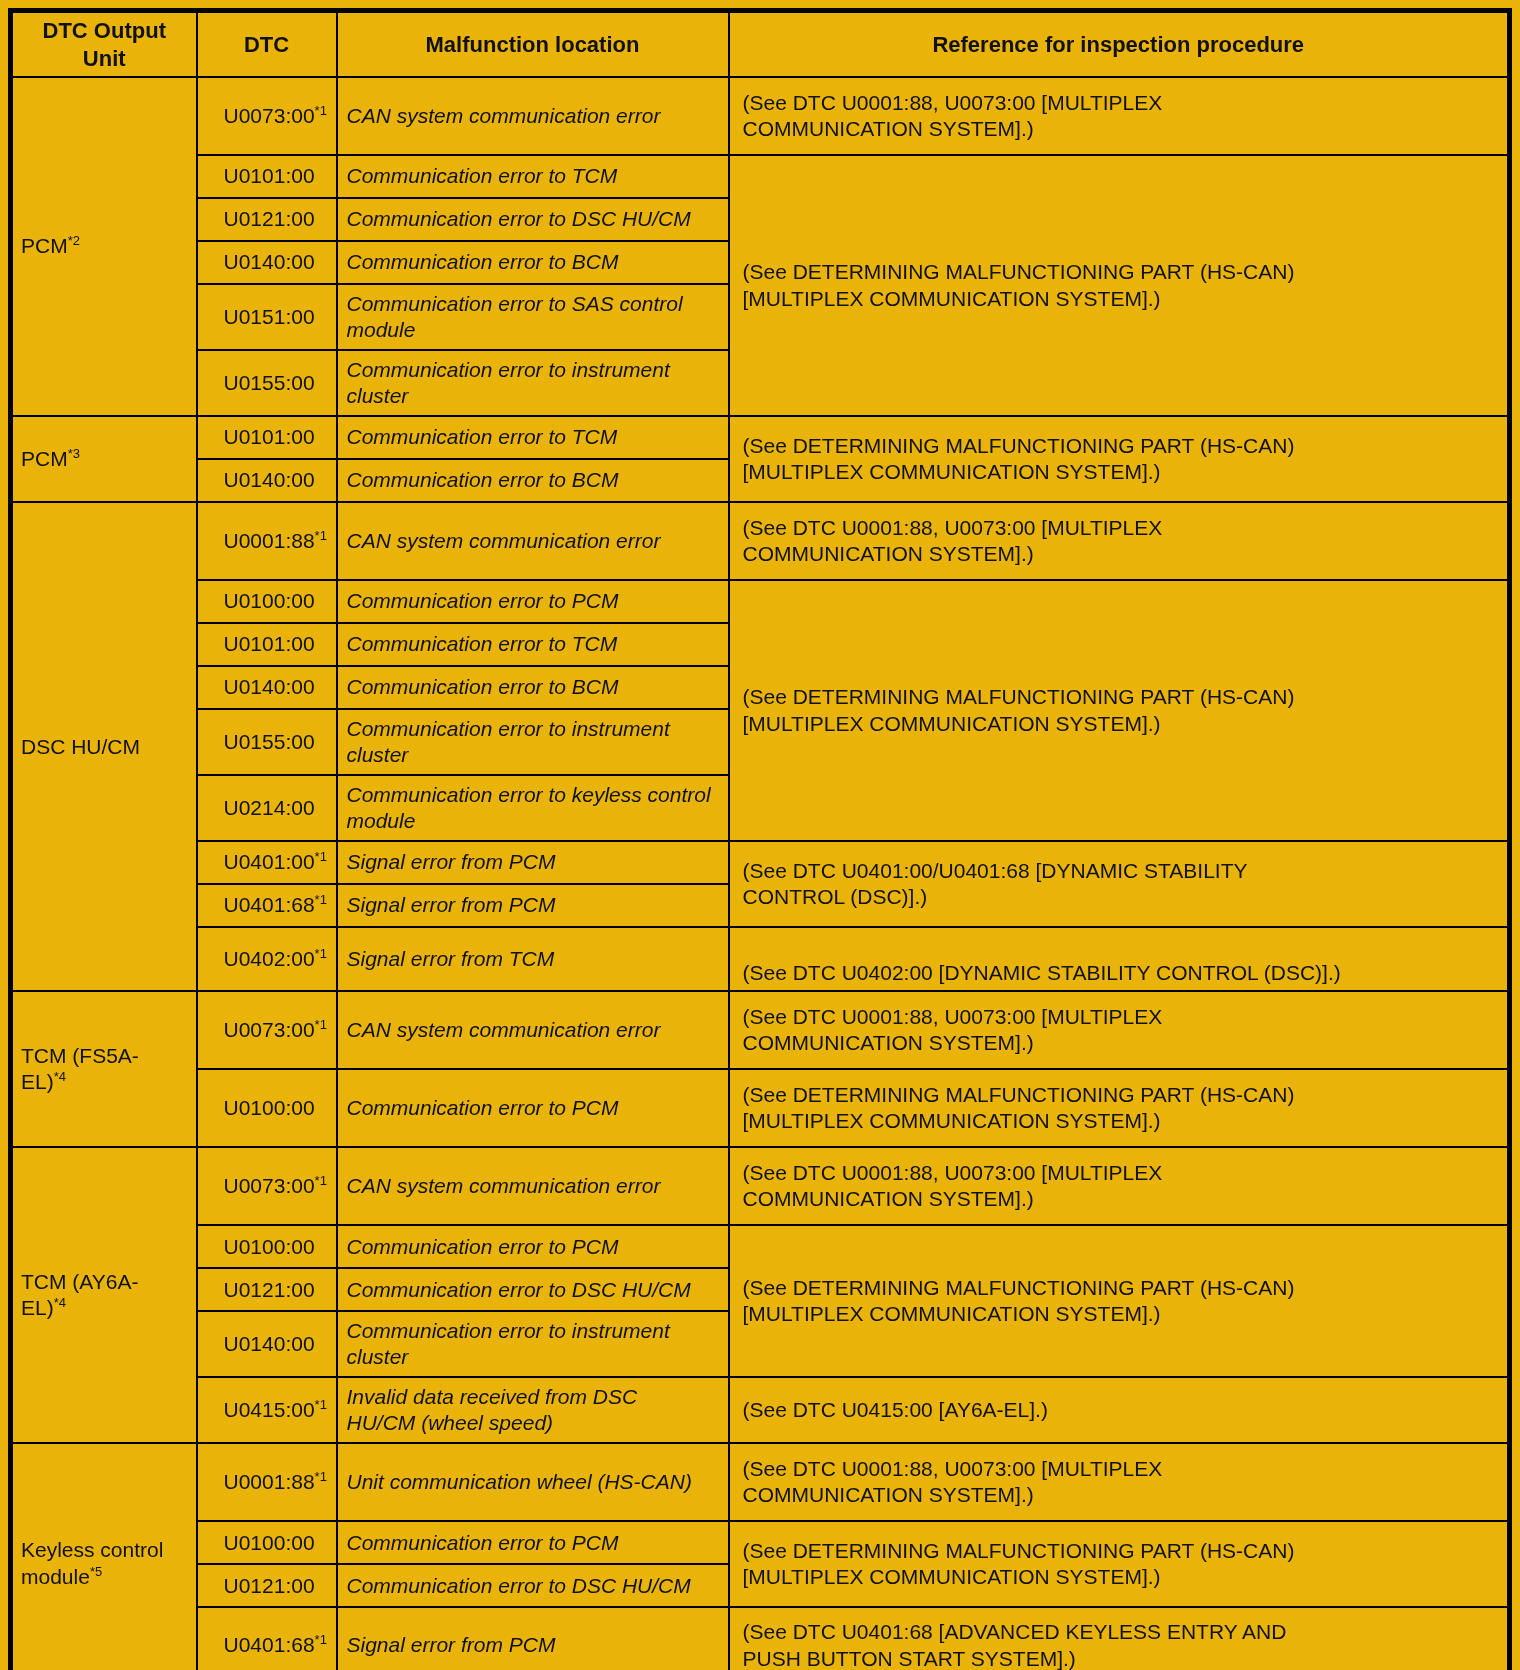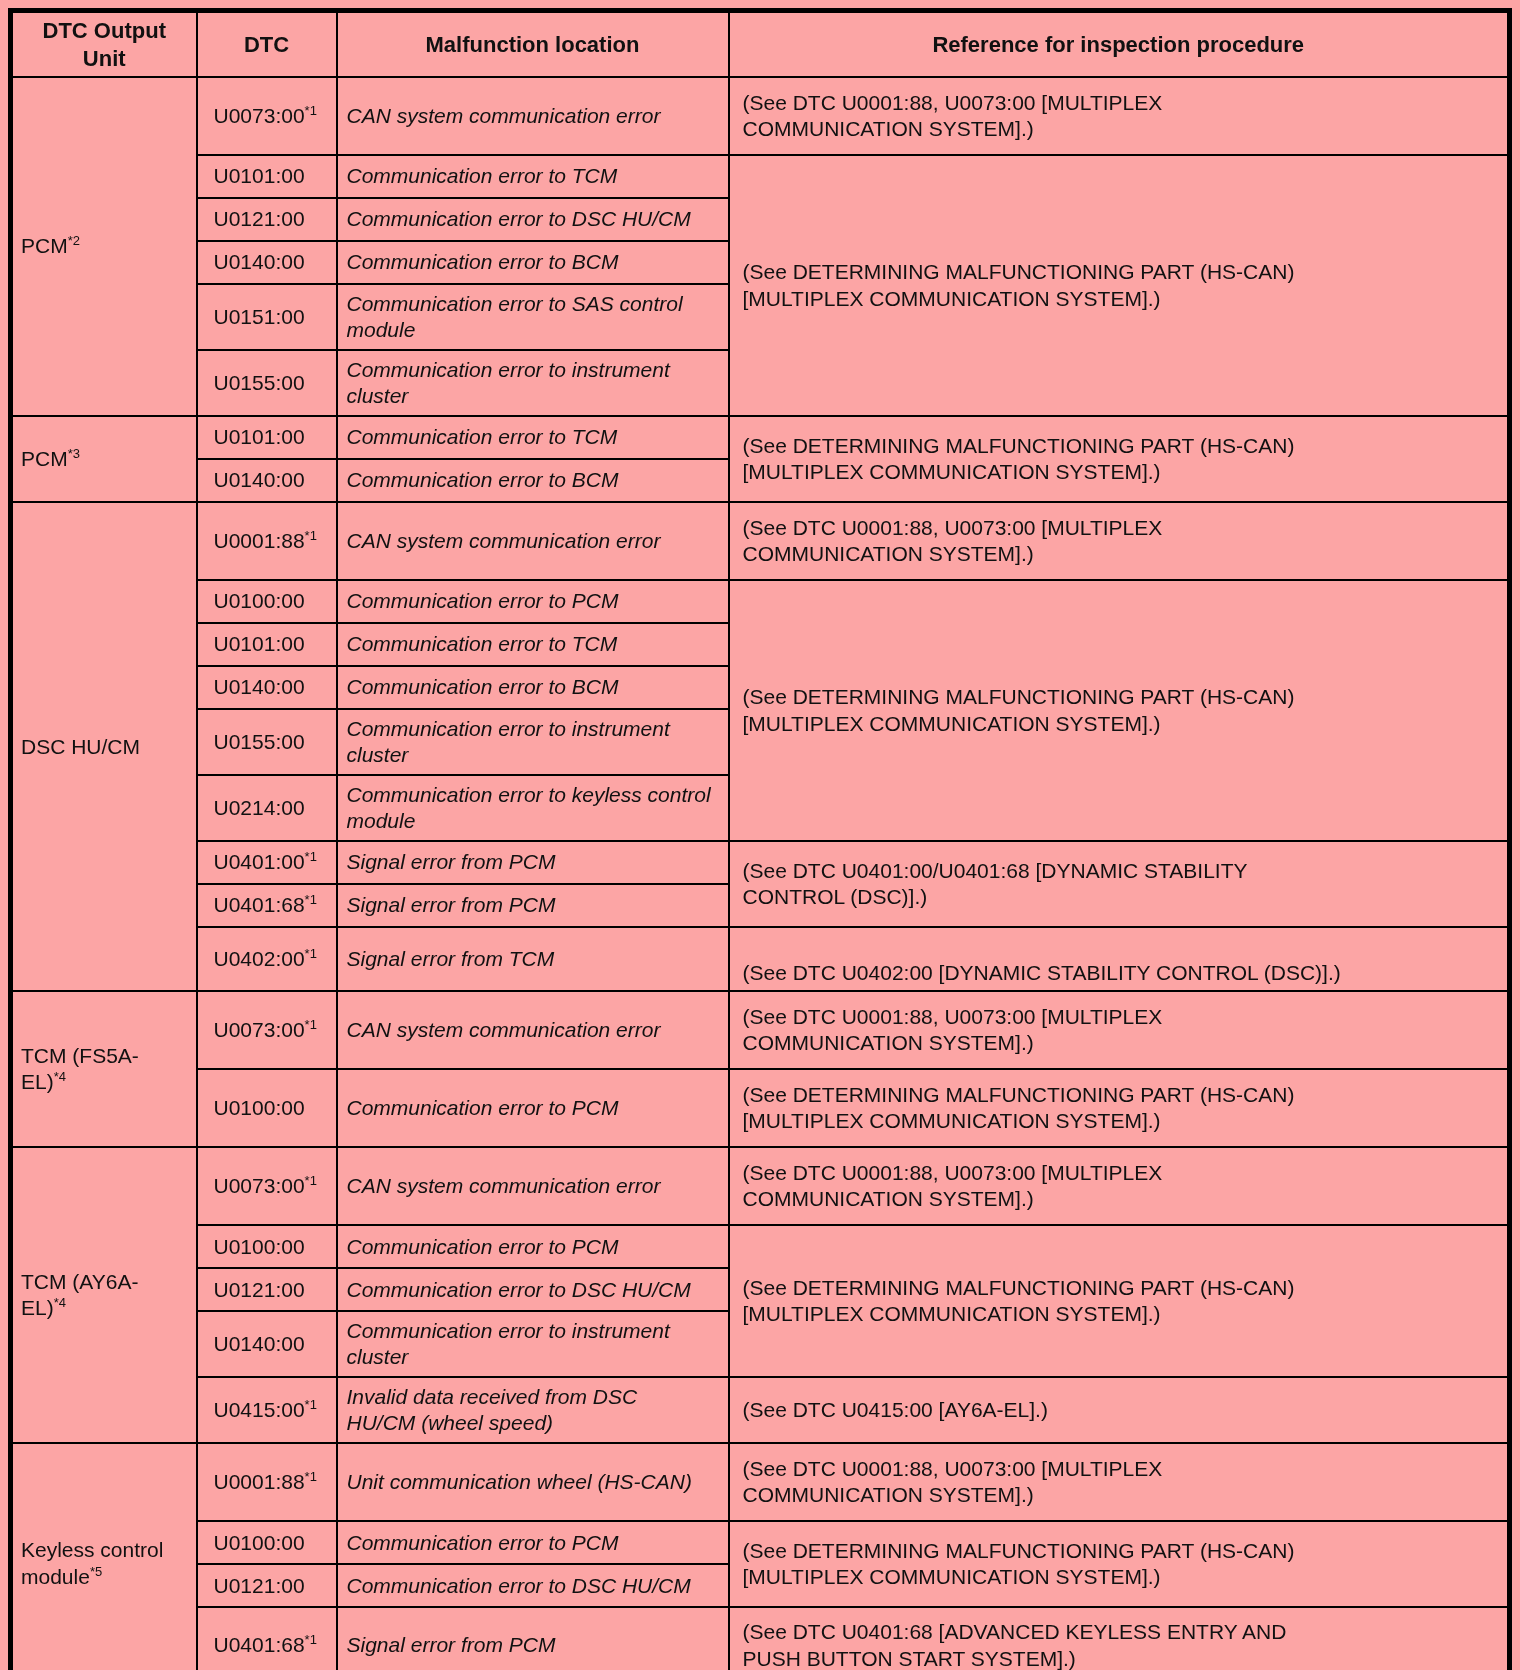--- a/index.html
+++ b/index.html
@@ -5,21 +5,21 @@
   * { box-sizing: border-box; margin: 0; padding: 0; }
   html, body { background: #ffffff; }
   body {
     width: 1520px; height: 1670px;
     font-family: "Liberation Sans", sans-serif;
     color: #111111;
   }
   .page {
     width: 1520px; height: 1670px;
     padding: 8px;
-    background: #fca5a5;
+    background: #eab308;
   }
   table.dtc-table {
     border-collapse: collapse;
     width: 100%; height: 100%;
     table-layout: fixed;
     border: 5px solid #000000;
   }
   th, td {
     border: 2px solid #000000;
     vertical-align: middle;
@@ -33,21 +33,21 @@
     font-weight: bold;
     text-align: center;
     padding: 4px 6px;
   }
   tr.hd { height: 62px; }
   tr.rs { height: 43px; }
   tr.rm { height: 66px; }
   tr.rl { height: 78px; }
   td.c-unit { padding-left: 8px; }
   .unit-inner { max-width: 146px; }
-  td.c-dtc { padding-left: 16px; white-space: nowrap; }
+  td.c-dtc { padding-left: 26px; white-space: nowrap; }
   td.c-loc { padding-left: 9px; padding-right: 4px; font-style: italic; }
   td.c-ref { padding-left: 13px; }
   .ref-inner { max-width: 605px; }
   .ref-inner.wide { max-width: none; margin-top: 28px; }
   .loc-inner.narrow { max-width: 330px; }
   sup {
     font-size: 13px;
     vertical-align: super;
     line-height: 0;
   }

